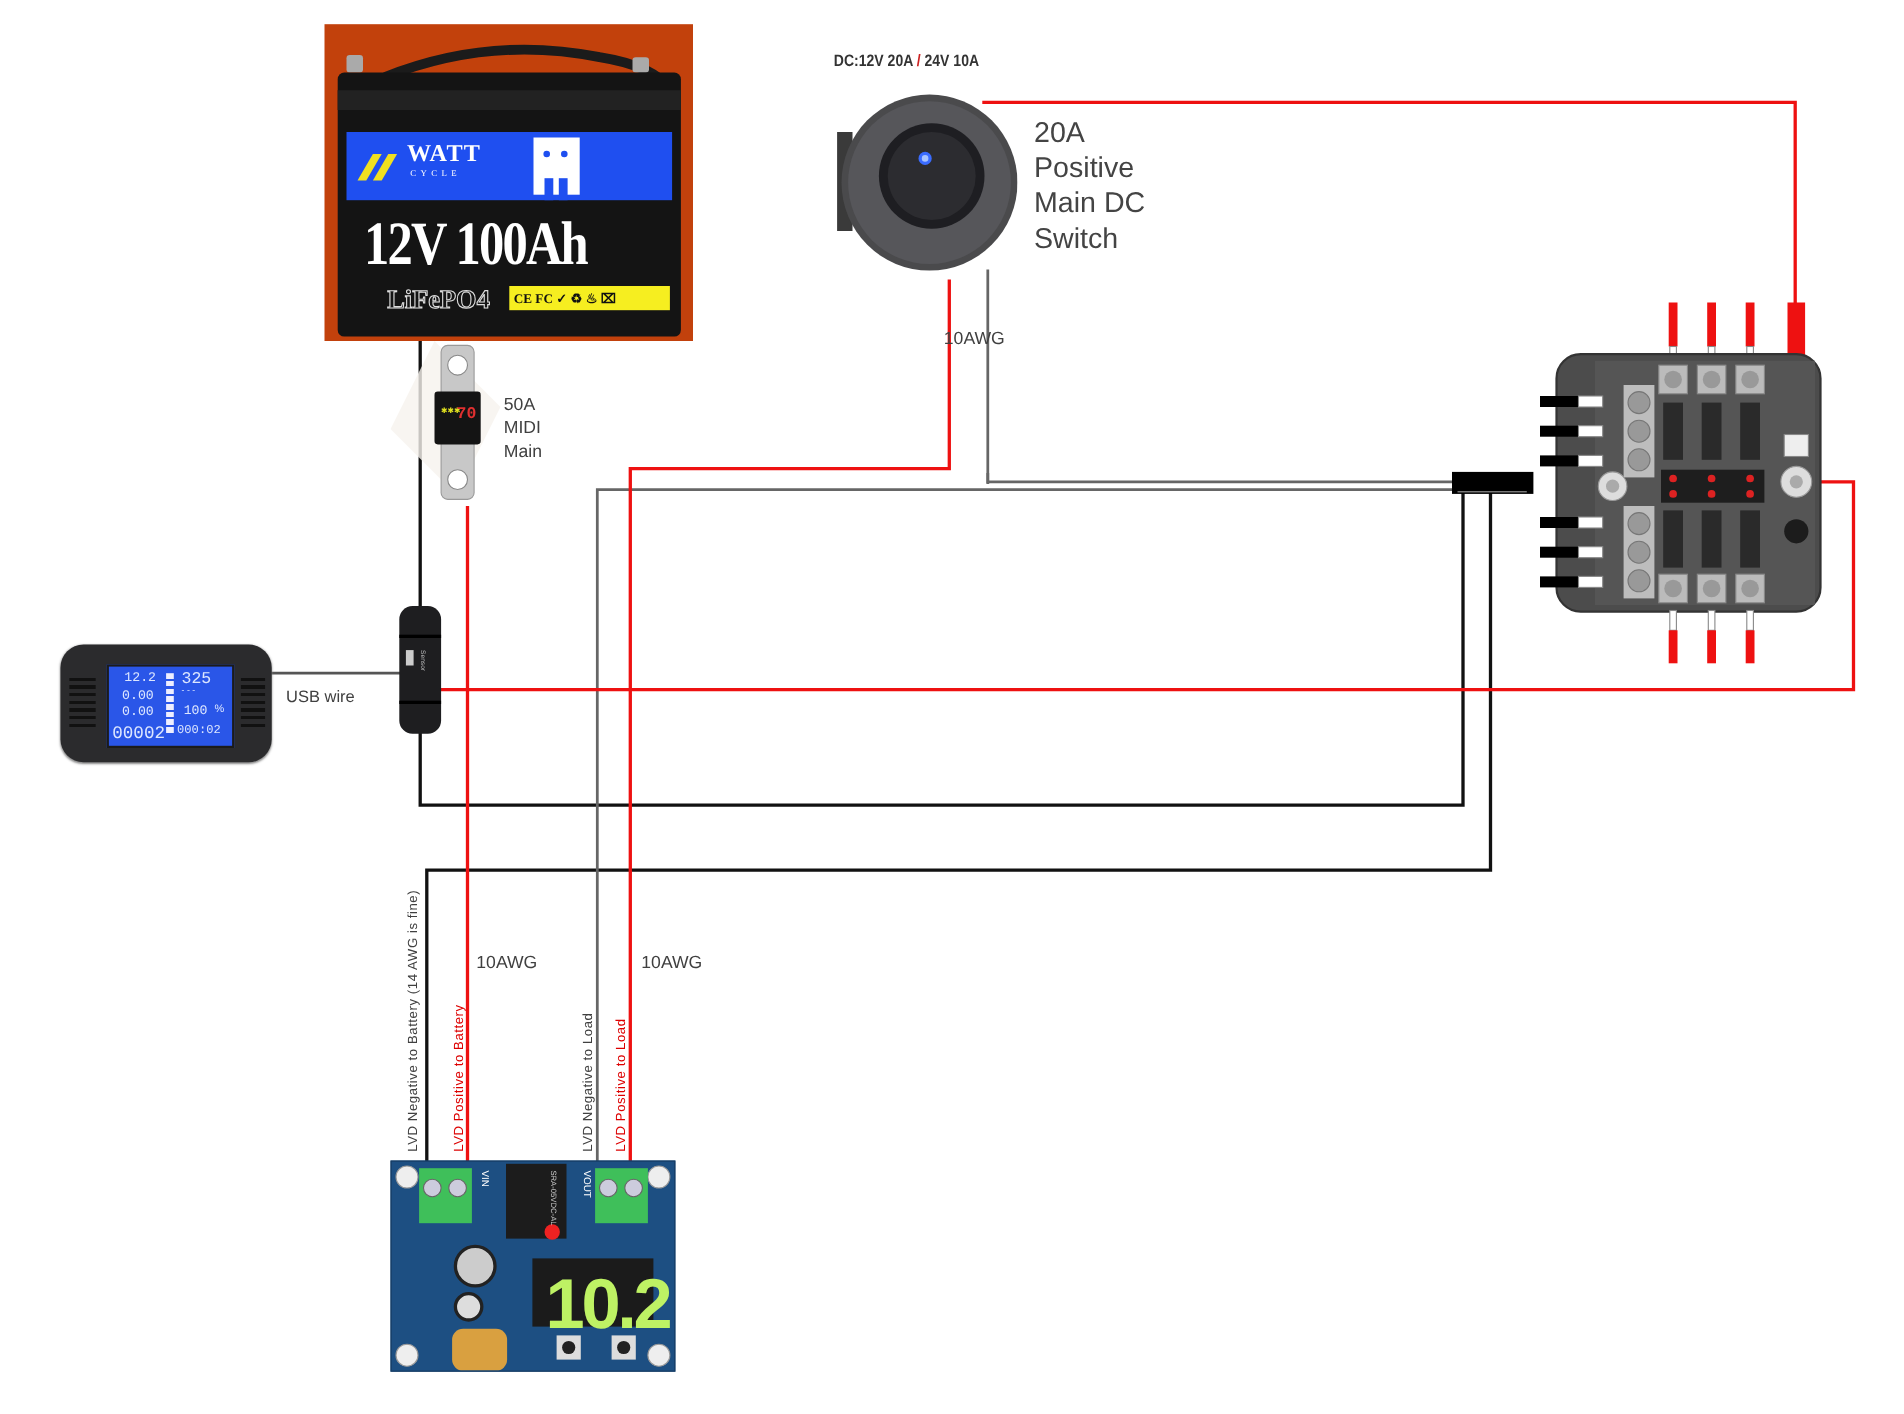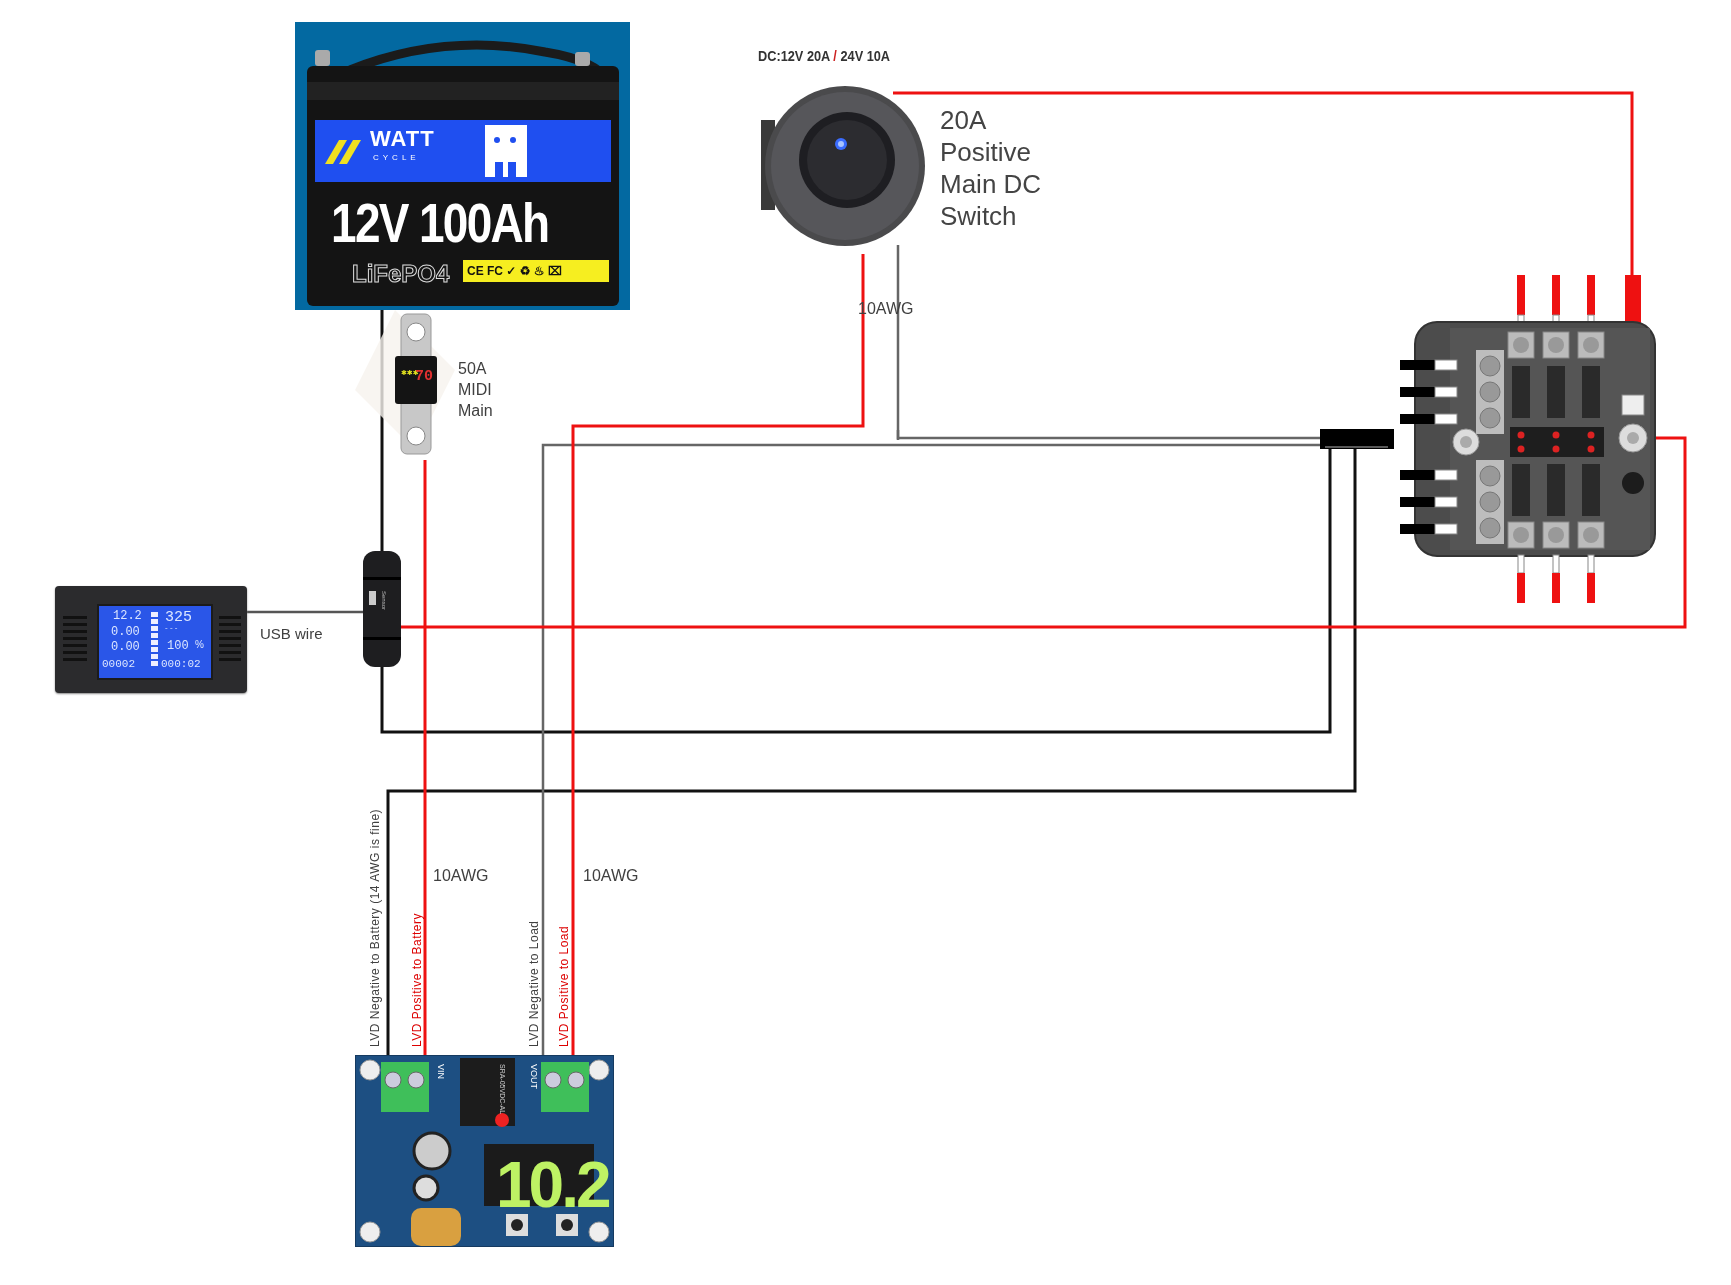--- a/index.html
+++ b/index.html
@@ -31,21 +31,21 @@
   <polyline points="893,93 1632,93 1632,280" fill="none" stroke="#ee1111" stroke-width="3"></polyline>
 
   <polyline points="1640,438 1685,438 1685,627 390,627" fill="none" stroke="#ee1111" stroke-width="3"></polyline>
 
   <line x1="212" y1="612" x2="364" y2="612" stroke="#555" stroke-width="2.5"></line>
 
   <rect x="1320" y="429" width="74" height="20" fill="#000"></rect>
   <line x1="1325" y1="447" x2="1388" y2="447" stroke="#777" stroke-width="1.5"></line>
 </svg>
 
-<div class="abs" style="left:295px;top:22px;width:335px;height:288px;background:#0369a1;">
+<div class="abs" style="left:295px;top:22px;width:335px;height:288px;background:#c2410c;font-family:Liberation Serif, serif;">
   <svg width="335" height="288">
     <path d="M55 48 Q150 10 250 30 Q300 38 315 60" stroke="#1b1b1b" stroke-width="9" fill="none"></path>
     <rect x="20" y="28" width="15" height="16" fill="#aaa" rx="3"></rect>
     <rect x="280" y="30" width="15" height="14" fill="#aaa" rx="3"></rect>
     <rect x="12" y="44" width="312" height="240" rx="6" fill="#141414"></rect>
     <rect x="12" y="60" width="312" height="18" fill="#222"></rect>
     <rect x="20" y="98" width="296" height="62" fill="#1f4ff0"></rect>
     <polygon points="30,142 44,118 52,118 38,142" fill="#f0e020"></polygon>
     <polygon points="44,142 58,118 66,118 52,142" fill="#f0e020"></polygon>
     <rect x="190" y="103" width="42" height="52" fill="#fff"></rect>
@@ -94,26 +94,26 @@
   </svg>
 </div>
 <div class="lbl" style="left:940px;top:104px;font-size:26px;line-height:32px;color:#444;">
   <div>20A</div>
   <div>Positive</div>
   <div>Main DC</div>
   <div>Switch</div>
 </div>
 <span class="lbl" style="left:858px;top:300px;font-size:16px;">10AWG</span>
 
-<div class="abs" style="left:55px;top:586px;width:192px;height:107px;background:#2b2b2d;border-radius:4px;box-shadow:0 1px 2px #888;">
+<div class="abs" style="left:55px;top:586px;width:192px;height:107px;background:#2b2b2d;border-radius:21px;box-shadow:0 1px 2px #888;">
   <div class="abs" style="left:42px;top:18px;width:112px;height:72px;background:#2a56e8;border:2px solid #1b1b1b;">
     <span class="abs" style="left:14px;top:3px;color:#dce6ff;font-size:12px;font-family:'Liberation Mono',monospace;">12.2</span>
     <span class="abs" style="left:12px;top:19px;color:#dce6ff;font-size:12px;font-family:'Liberation Mono',monospace;">0.00</span>
     <span class="abs" style="left:12px;top:34px;color:#dce6ff;font-size:12px;font-family:'Liberation Mono',monospace;">0.00</span>
-    <span class="abs" style="left:3px;top:52px;color:#dce6ff;font-size:11px;font-family:'Liberation Mono',monospace;">00002</span>
+    <span class="abs" style="left:3px;top:52px;color:#dce6ff;font-size:16px;font-family:'Liberation Mono',monospace;">00002</span>
     <span class="abs" style="left:66px;top:3px;color:#dce6ff;font-size:15px;font-family:'Liberation Mono',monospace;">325</span>
     <span class="abs" style="left:66px;top:17px;color:#dce6ff;font-size:8px;">- - -</span>
     <span class="abs" style="left:68px;top:33px;color:#dce6ff;font-size:12px;font-family:'Liberation Mono',monospace;">100</span>
     <span class="abs" style="left:96px;top:33px;color:#dce6ff;font-size:10px;">%</span>
     <span class="abs" style="left:62px;top:52px;color:#dce6ff;font-size:11px;font-family:'Liberation Mono',monospace;">000:02</span>
     <div class="abs" style="left:52px;top:6px;width:7px;height:56px;background:repeating-linear-gradient(#eef 0 5px,#2a56e8 5px 7px);"></div>
   </div>
   <div class="abs" style="left:8px;top:30px;width:24px;height:48px;background:repeating-linear-gradient(#111 0 3px,#2b2b2d 3px 7px);"></div>
   <div class="abs" style="left:164px;top:30px;width:22px;height:48px;background:repeating-linear-gradient(#111 0 3px,#2b2b2d 3px 7px);"></div>
 </div>

